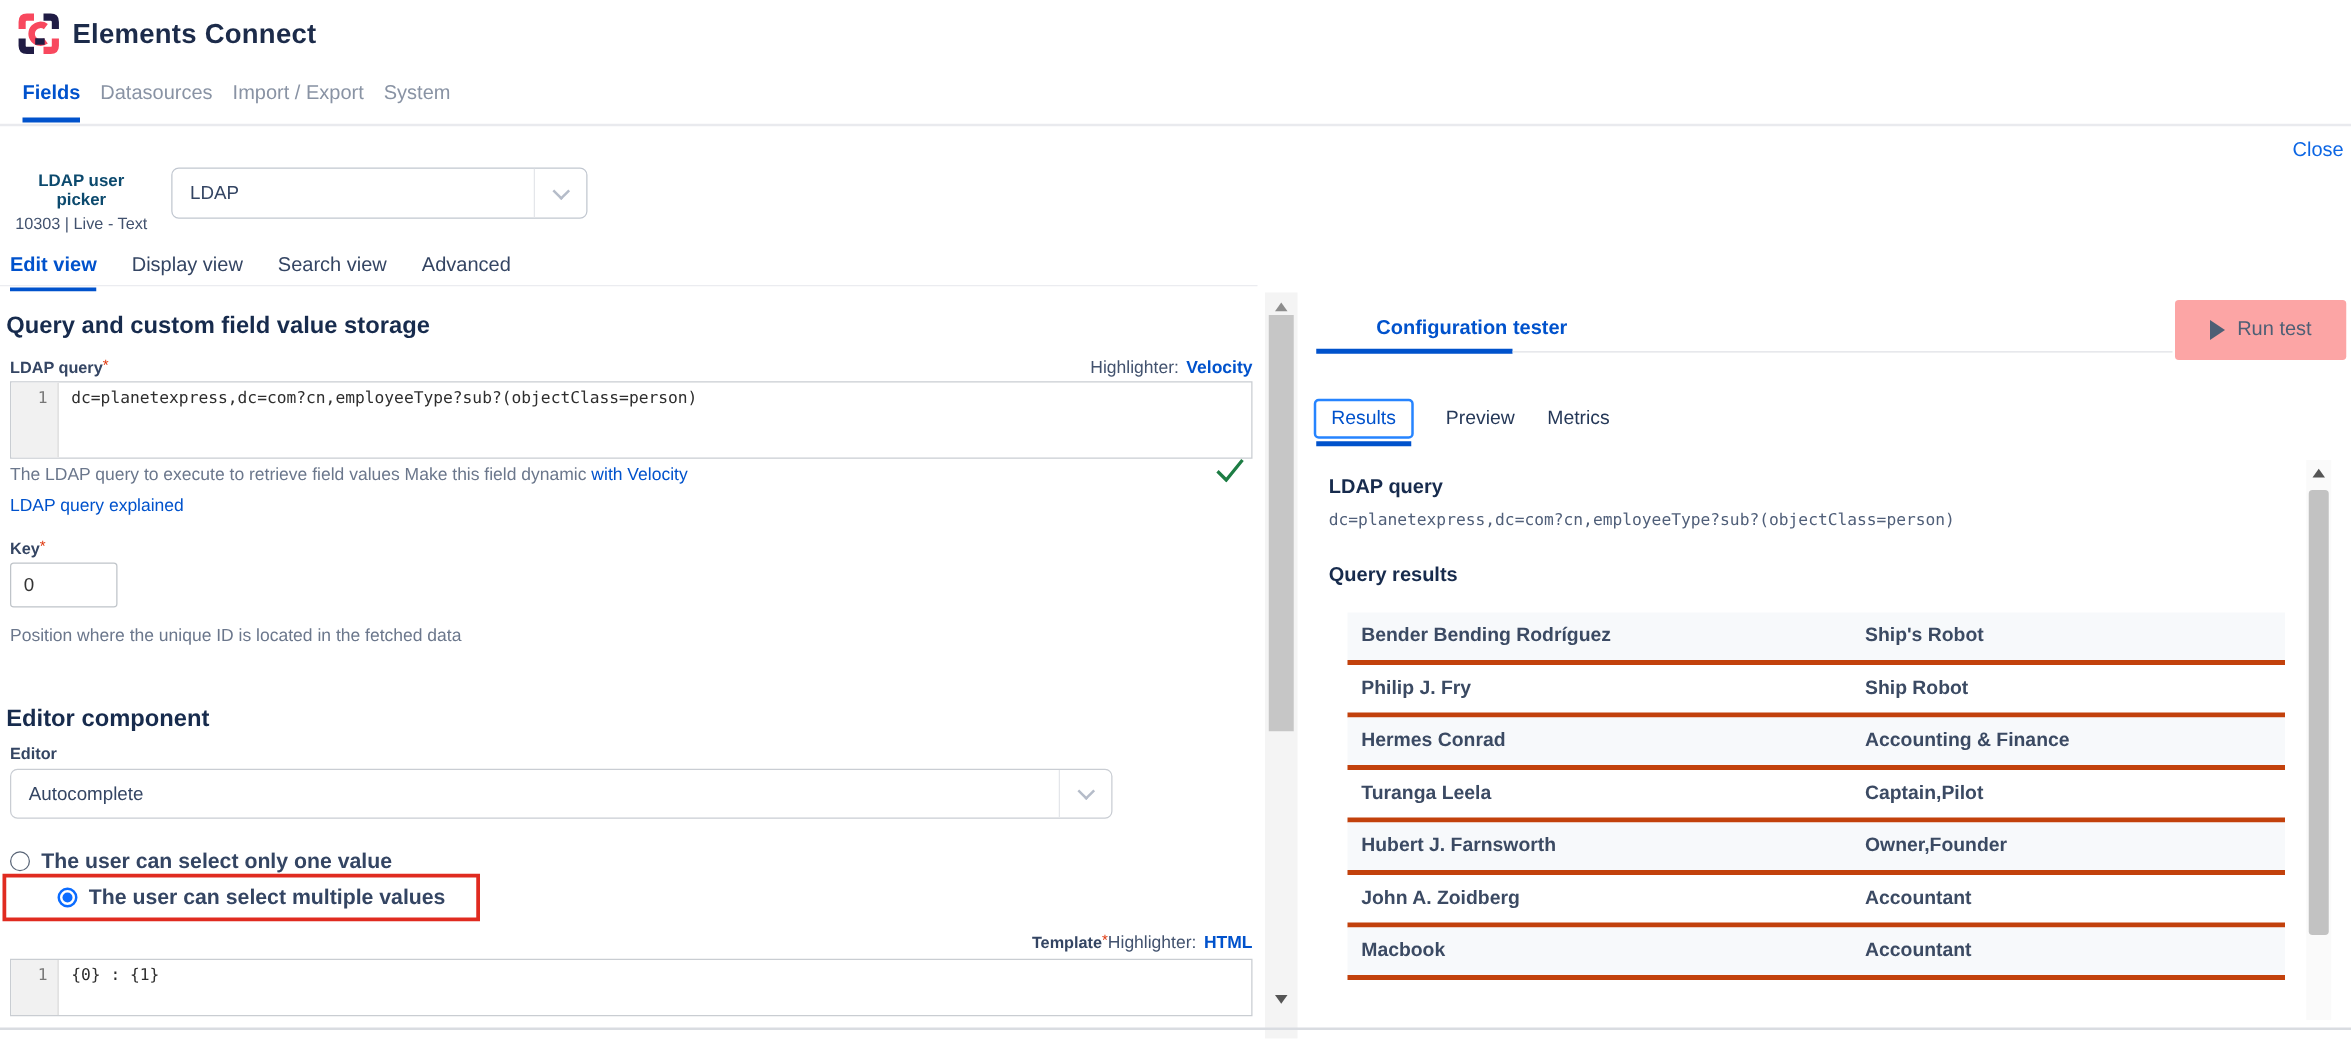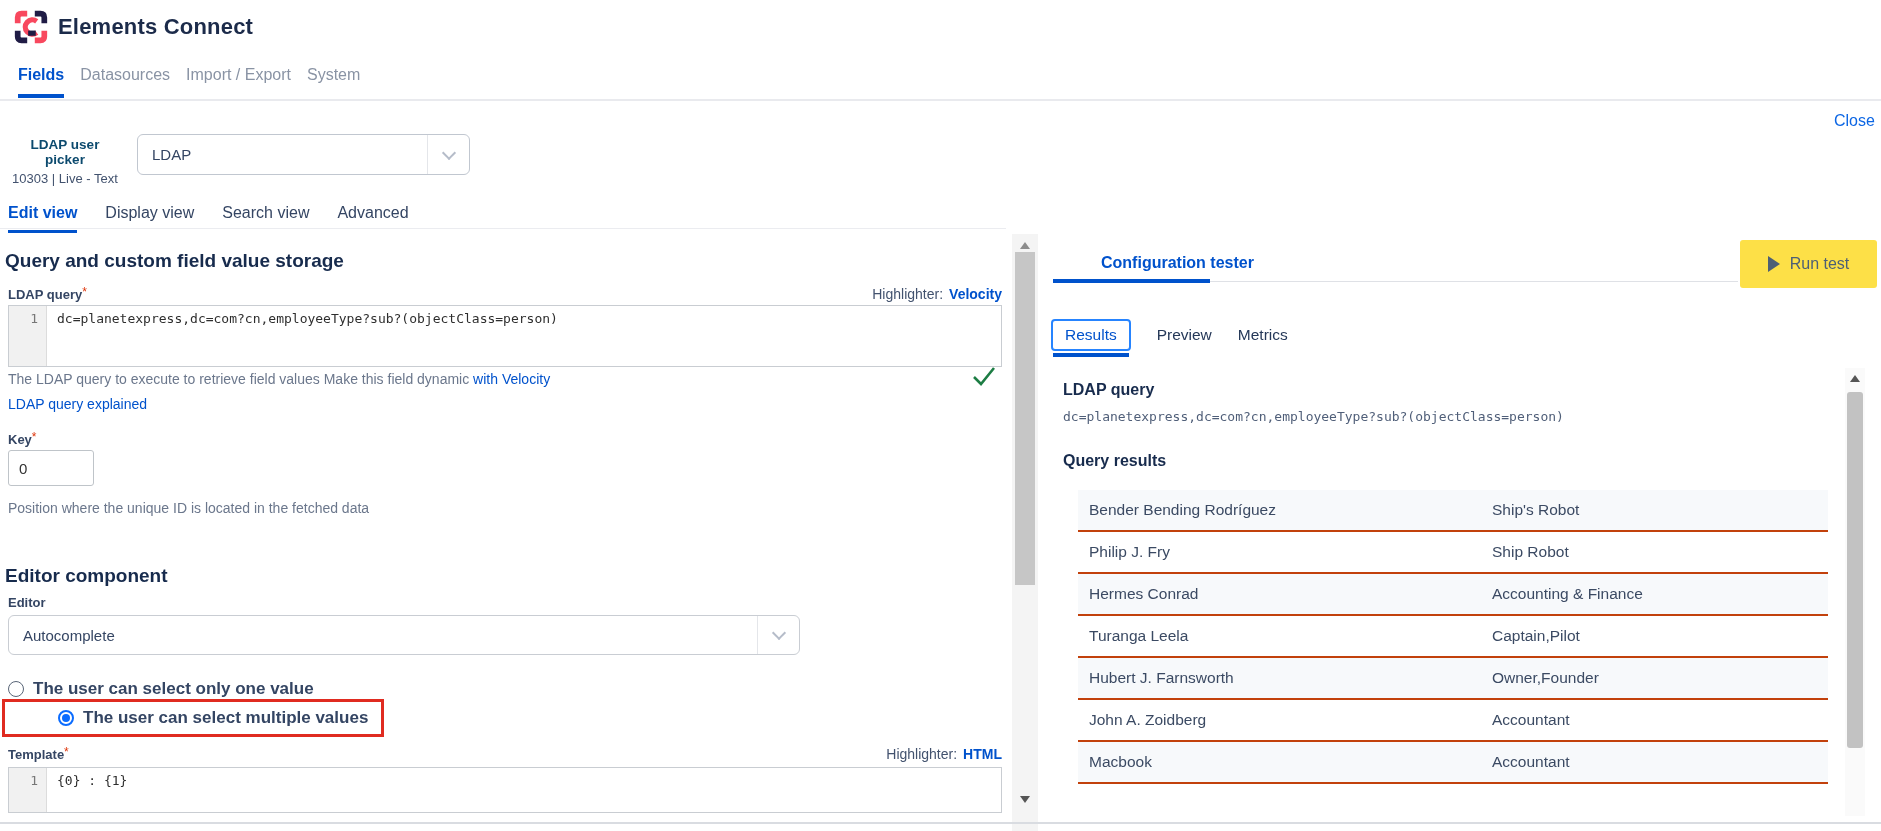--- a/index.html
+++ b/index.html
@@ -45,51 +45,51 @@
   .hl-value { font-size:14px; font-weight:700; color:#0052CC; margin-left:6px; cursor:pointer; }
   .code-editor { border:1px solid #c9cdd2; background:#fff; display:flex; overflow:hidden; }
   .gutter { width:38px; background:#f1f1f1; border-right:1px solid #dcdcdc; font-family:"DejaVu Sans Mono", monospace;
     font-size:13px; color:#777; text-align:right; padding:5px 8px 0 0; }
   .code-area { flex:1; font-family:"DejaVu Sans Mono", monospace; font-size:13px; color:#2e2e2e; padding:5px 0 0 10px; white-space:pre; }
   .help-text { font-size:14px; color:#6B778C; }
   .inline-link { color:#0052CC; cursor:pointer; }
   .blue-link { font-size:14px; color:#0052CC; cursor:pointer; }
   .key-input { width:86px; height:36px; border:1px solid #bfc4c9; border-radius:3px; font-size:15px; color:#333;
     padding-left:10px; font-family:"Liberation Sans", sans-serif; }
-  .big-select { width:792px; height:40px; border:1px solid #c9cdd3; border-radius:6px; display:flex; align-items:center; background:#fff; }
+  .big-select { width:882px; height:40px; border:1px solid #c9cdd3; border-radius:6px; display:flex; align-items:center; background:#fff; }
   .big-select .val { flex:1; padding-left:14px; font-size:15px; color:#344563; }
   .radio-row { display:flex; align-items:center; gap:9px; font-size:17px; font-weight:600; color:#344563; cursor:pointer; }
   .radio-circle { width:16px; height:16px; border:1px solid #596577; border-radius:50%; background:#fff; flex:0 0 auto; position:relative; }
   .radio-row.selected .radio-circle { border:2px solid #0b6cff; }
   .radio-row.selected .radio-circle::after { content:""; position:absolute; left:2px; top:2px; width:8px; height:8px;
     border-radius:50%; background:#0b6cff; }
   .red-annotation { border:3px solid #E02B20; }
 
   
   .scroll-track-mid { left:1012px; top:234px; width:26px; height:597px; background:#f4f4f4; }
   .scroll-thumb-mid { left:1015px; top:252px; width:20px; height:333px; background:#c6c6c6; }
   .tri-up { width:0; height:0; border-left:5px solid transparent; border-right:5px solid transparent; border-bottom:7px solid #8d8d8d; }
   .tri-down { width:0; height:0; border-left:5px solid transparent; border-right:5px solid transparent; border-top:7px solid #555; }
 
   
   .tester-title { left:1053px; top:254px; font-size:16px; font-weight:600; color:#0052CC; cursor:pointer;margin-left:48px; }
   .tester-title-bar { left:1053px; top:279px; width:157px; height:4px; background:#0052CC; }
   .tester-title-line { left:1210px; top:281px; width:528px; height:1px; background:#dfe1e6; }
-  .run-btn { left:1740px; top:240px; width:137px; height:48px; background:#fde047; border-radius:3px;
+  .run-btn { left:1740px; top:240px; width:137px; height:48px; background:#fca5a5; border-radius:3px;
     display:flex; align-items:center; justify-content:center; gap:10px; cursor:pointer; }
   .run-btn .play { width:0; height:0; border-top:8px solid transparent; border-bottom:8px solid transparent; border-left:12px solid #4d5f75; }
   .run-btn .run-label { font-size:16px; color:#4d5f75; }
   .tester-tabs { left:1051px; top:319px; display:flex; align-items:center; gap:26px; font-size:15.5px; }
   .ttab { color:#253858; cursor:pointer; padding:6px 0; }
   .ttab.active { color:#0052CC; border:2px solid #2684FF; border-radius:4px; padding:5px 12px; position:relative; background:#fff; }
   .ttab.active::after { content:""; position:absolute; left:0; right:0; top:calc(100% + 4px); height:4px; background:#0052CC; }
   .r-heading { font-size:16px; font-weight:700; color:#172B4D; }
   .r-mono { font-family:"DejaVu Sans Mono", monospace; font-size:13px; color:#505F79; }
   .results-table { left:1078px; top:490px; width:750px; font-size:15.5px; color:#3b4a63; }
-  .tr { display:flex; height:42px; align-items:center; border-bottom:2px solid #c2410c; }
+  .tr { display:flex; height:42px; align-items:center; border-bottom:4px solid #c2410c;font-weight:bold; }
   .tr.head { height:34px; border-bottom:2px solid #bcc4cf; font-size:13px; font-weight:600; color:#42526E; }
   .tr:nth-child(odd):not(.head) { background:#f7f9fb; }
   .td1 { width:414px; padding-left:11px; }
   .td2 { flex:1; }
 
   
   .scroll-track-right { left:1845px; top:368px; width:20px; height:448px; background:#fafafa; }
   .scroll-thumb-right { left:1847px; top:392px; width:16px; height:356px; background:#c2c2c2; border-radius:3px; }
 
   .bottom-line { left:0; top:822px; width:1881px; height:2px; background:#d9dce1; }
@@ -180,26 +180,26 @@
     </div>
   </div>
 
   <div class="abs radio-row" style="left:8px; top:679px;">
     <span class="radio-circle"></span>
     <span>The user can select only one value</span>
   </div>
 
   <div class="abs red-annotation" style="left:2px; top:699px; width:382px; height:38px;"></div>
 
-  <div class="abs radio-row selected" style="left:26px; top:708px;padding-left:32px;">
+  <div class="abs radio-row selected" style="left:14px; top:708px;padding-left:32px;">
     <span class="radio-circle"></span>
     <span>The user can select multiple values</span>
   </div>
 
-  <div class="abs row-between" style="left:8px; top:745px; width:994px;">
+  <div class="abs row-between" style="left:8px; top:745px; width:994px;justify-content:flex-end;">
     <div>
       <span class="lbl">Template</span><span class="req">*</span>
     </div>
     <div>
       <span class="hl-label">Highlighter:</span><span class="hl-value">HTML</span>
     </div>
   </div>
 
   <div class="abs code-editor" style="left:8px; top:767px; width:994px; height:46px;">
     <div class="gutter">1</div>

